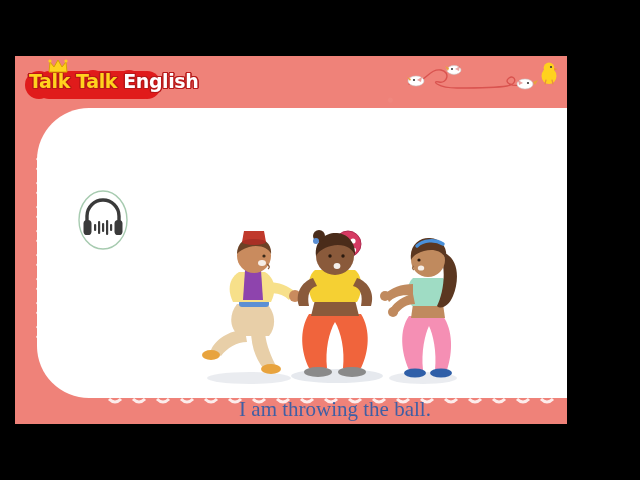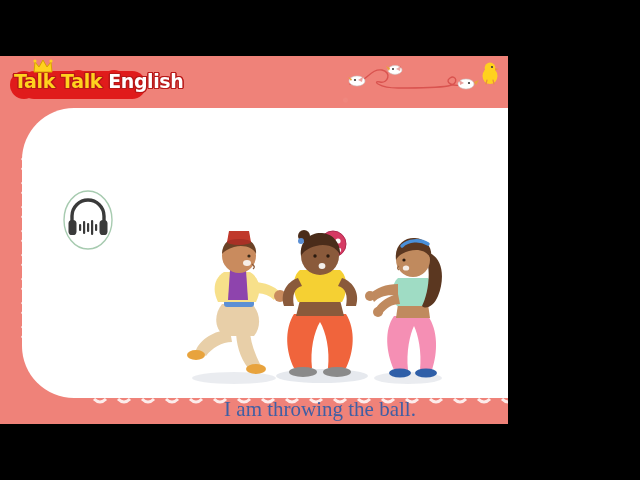--- a/index.html
+++ b/index.html
@@ -17,22 +17,22 @@
   
   .letterbox{
     position:absolute; left:0; width:640px;
     background:#000; z-index:40;
   }
   .letterbox.top{ top:0; height:56px; }
   .letterbox.bottom{ top:424px; height:56px; }
 
   
   #slide{
-    position:absolute; left:0; top:56px;
-    width:508px; height:368px;
+    position:absolute; left:15px; top:56px;
+    width:552px; height:368px;
     background:#ef8279;
     overflow:hidden;
   }
   #slide::after{ 
     content:""; position:absolute; inset:0;
     background:
       radial-gradient(circle at 12% 30%, rgba(255,255,255,.05) 0 2px, transparent 3px),
       radial-gradient(circle at 68% 12%, rgba(255,255,255,.04) 0 2px, transparent 3px),
       radial-gradient(circle at 40% 80%, rgba(0,0,0,.03) 0 2px, transparent 3px);
     pointer-events:none;

